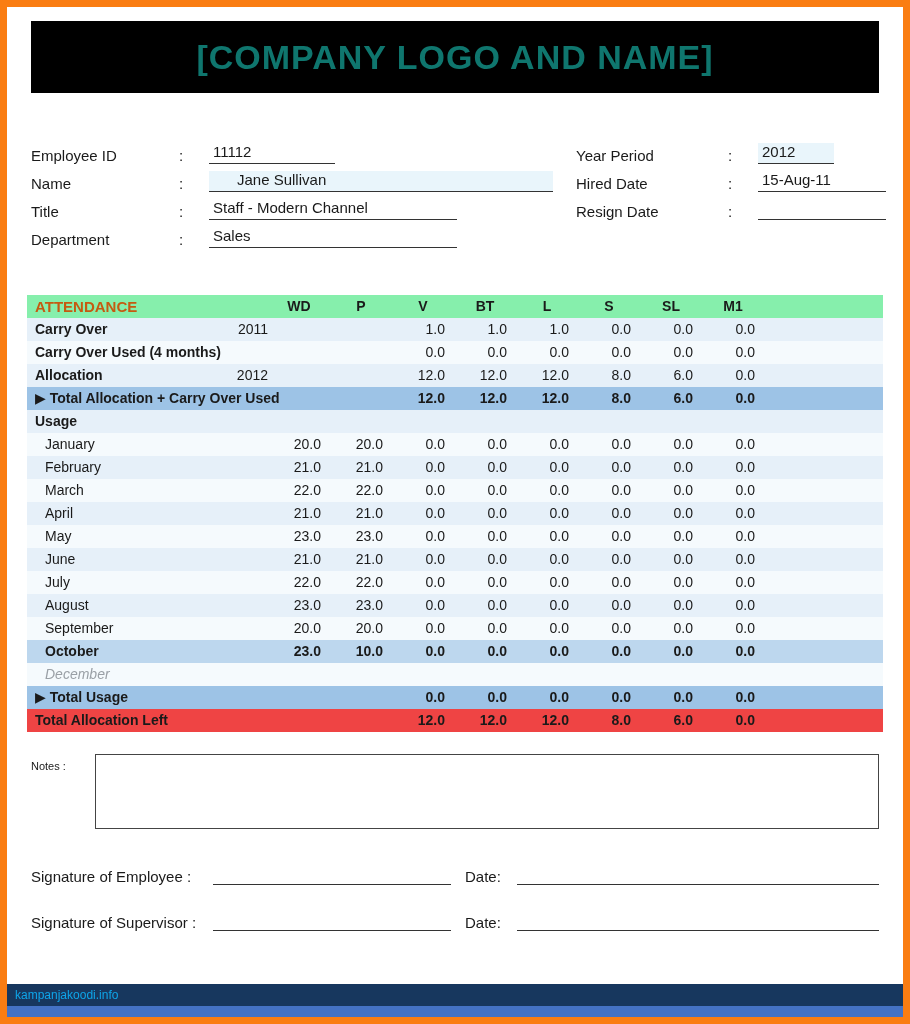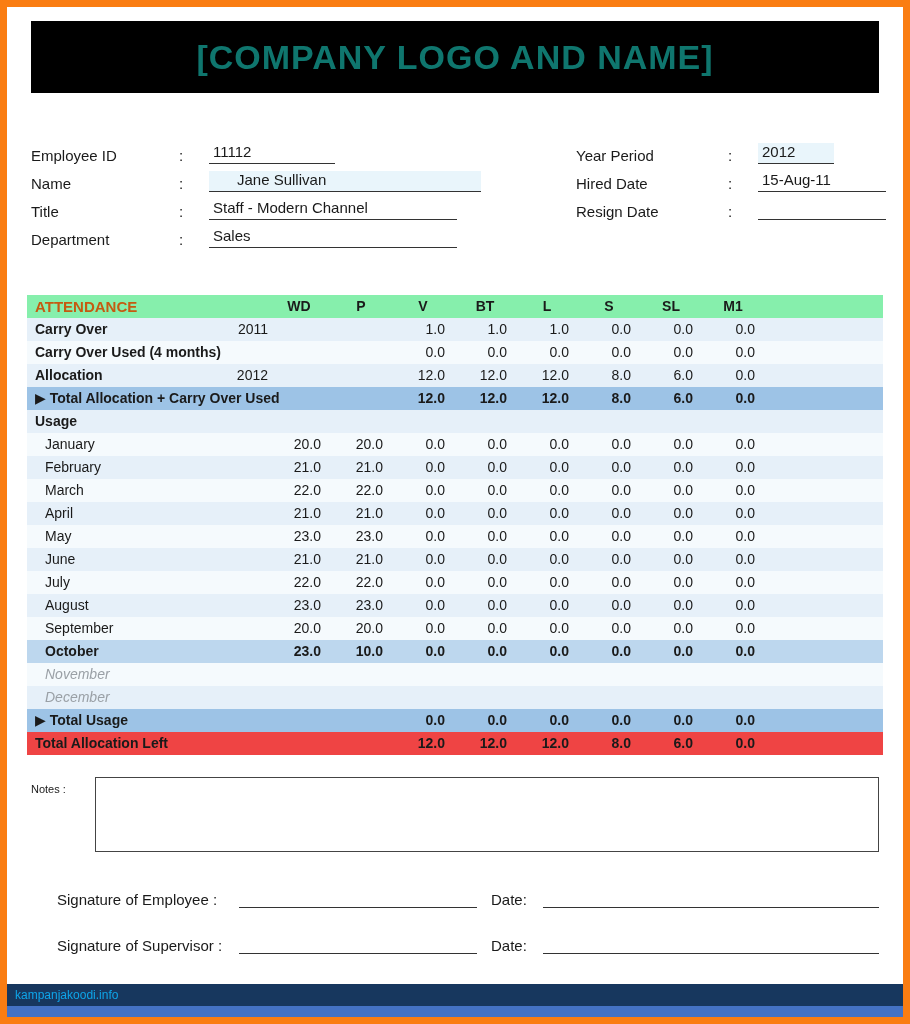--- a/index.html
+++ b/index.html
@@ -26,21 +26,21 @@
   
   .info { display:flex; margin:44px 24px 0; font-size:15px; }
   .info-left { width:545px; flex:none; }
   .info-right { flex:1; }
   .irow { display:flex; align-items:flex-end; height:27px; margin-bottom:1px; }
   .ilabel { width:148px; }
   .info-right .ilabel { width:152px; }
   .icolon { width:30px; }
   .ivalue { border-bottom:1.5px solid #333; padding:0 4px 1px 4px; height:21px; white-space:nowrap; }
   .w-id { width:126px; }
-  .w-name { width:272px; background:#e9f5fb;padding-left:28px; }
+  .w-name { width:344px; background:#e9f5fb;padding-left:28px; }
   .w-title { width:248px; }
   .w-dept { width:248px; }
   .w-year { width:76px; background:#e9f5fb; }
   .w-hired { width:128px; }
   .w-resign { width:128px; }
 
   
   .table { margin:46px 20px 0; font-size:14px; }
   .trow { display:flex; height:23px; line-height:23px; }
   .c-label { width:185px; padding-left:8px; font-weight:bold; white-space:nowrap; overflow:visible; flex:none; }
@@ -65,21 +65,21 @@
 
   
   .notes { display:flex; margin:22px 24px 0; align-items:flex-start; font-size:11px; }
   .notes-label { width:60px; padding-top:6px; flex:none; }
   .notes-box { flex:1; height:75px; border:1.5px solid #444; background:#fff; margin-left:4px; }
 
   
   .sig-row { display:flex; align-items:flex-end; margin:0 24px; height:26px; font-size:15px; }
   .sig-row.first { margin-top:30px; }
   .sig-row.second { margin-top:20px; }
-  .sig-label { width:182px; flex:none;margin-left:26px; }
+  .sig-label { width:182px; flex:none; }
   .sig-line { width:238px; border-bottom:1.5px solid #333; height:20px; flex:none; }
   .date-label { width:46px; margin-left:14px; flex:none; }
   .date-line { flex:1; border-bottom:1.5px solid #333; height:20px; margin-left:6px; }
 
   
   .footer { position:absolute; left:0; right:0; bottom:0; }
   .footer-navy { height:22px; background:#17375e; display:flex; align-items:center; padding-left:8px; }
   .footer-link { color:#0ea5e9; font-size:12px; }
   .footer-blue { height:11px; background:#4472c4; }
 </style>
@@ -338,33 +338,20 @@
           <div class="c-num">10.0</div>
           <div class="c-num">0.0</div>
           <div class="c-num">0.0</div>
           <div class="c-num">0.0</div>
           <div class="c-num">0.0</div>
           <div class="c-num">0.0</div>
           <div class="c-num">0.0</div>
           <div class="c-fill"></div>
         </div>
         <div class="trow month-future">
-          <div class="c-label">November</div>
-          <div class="c-year"></div>
-          <div class="c-num"></div>
-          <div class="c-num"></div>
-          <div class="c-num"></div>
-          <div class="c-num"></div>
-          <div class="c-num"></div>
-          <div class="c-num"></div>
-          <div class="c-num"></div>
-          <div class="c-num"></div>
-          <div class="c-fill"></div>
-        </div>
-        <div class="trow month-future">
           <div class="c-label">December</div>
           <div class="c-year"></div>
           <div class="c-num"></div>
           <div class="c-num"></div>
           <div class="c-num"></div>
           <div class="c-num"></div>
           <div class="c-num"></div>
           <div class="c-num"></div>
           <div class="c-num"></div>
           <div class="c-num"></div>

